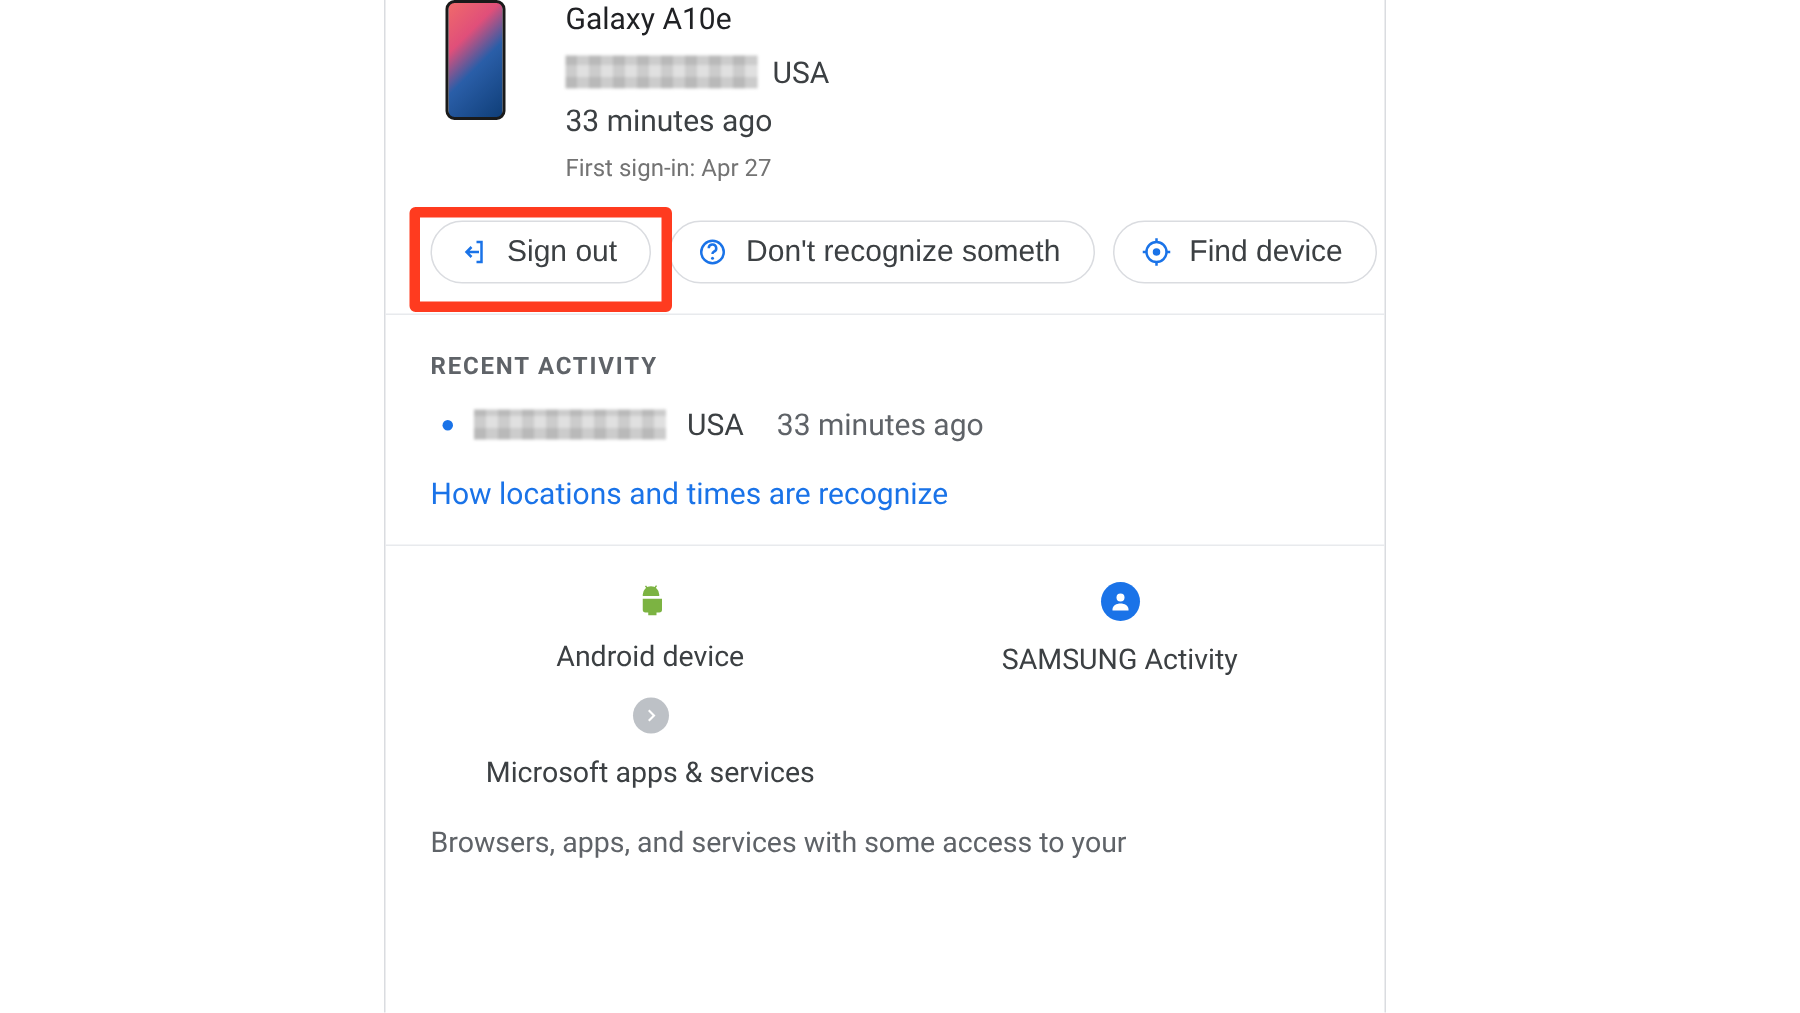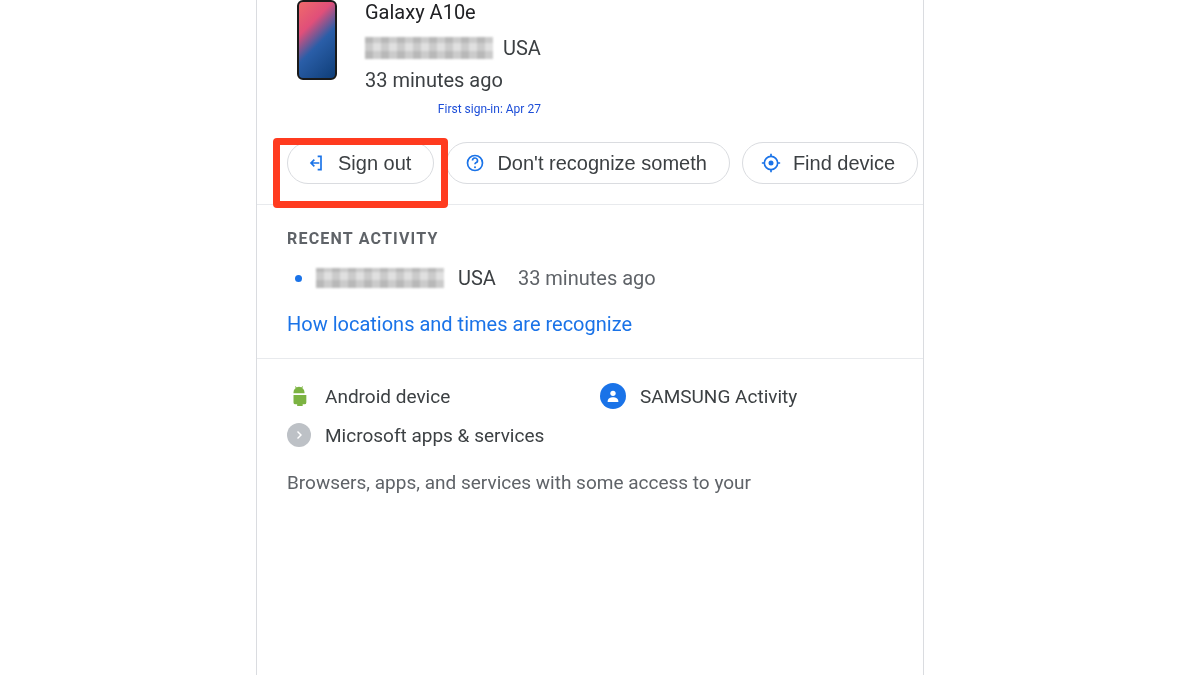--- a/index.html
+++ b/index.html
@@ -25,21 +25,21 @@
     height: 720px;
     border-left: 1px solid #dadce0;
     border-right: 1px solid #dadce0;
     background: #fff;
     padding-top: 20px;
   }
   .device-row {
     display: flex;
     align-items: flex-start;
     padding: 0 24px 8px 40px;
-    gap: 28px;
+    gap: 40px;
   }
   .device-img {
     width: 40px;
     height: 80px;
     border-radius: 6px;
     background: linear-gradient(135deg,#f06a6a 0%, #e04f7a 30%, #2a5ea8 55%, #0f3e78 100%);
     border: 2px solid #1a1a1a;
     flex-shrink: 0;
   }
   .device-info { padding-top: 0; }
@@ -50,21 +50,21 @@
     width: 128px; height: 22px;
     background:
       repeating-linear-gradient(90deg,#d9d9d9 0 8px,#efefef 8px 16px),
       repeating-linear-gradient(0deg,#d9d9d9 0 8px,#efefef 8px 16px);
     background-blend-mode: multiply;
     filter: blur(1px);
   }
   .blur.sm { width: 128px; height: 20px; }
   .location-suffix { font-size: 20px; color: #3c4043; }
   .timeago { font-size: 20px; color: #3c4043; margin-bottom: 10px; }
-  .firstsignin { font-size: 12px; color: #1d4ed8; text-align: right; }
+  .firstsignin { font-size: 16px; color: #737373; }
   .actions {
     display: flex;
     gap: 12px;
     padding: 18px 0 20px 30px;
     border-bottom: 1px solid #e8eaed;
     overflow: hidden;
     white-space: nowrap;
     align-items: center;
   }
   .chip {
@@ -126,20 +126,21 @@
     row-gap: 14px;
     column-gap: 20px;
     margin-bottom: 22px;
   }
   .app-item {
     display: flex;
     align-items: center;
     gap: 14px;
     font-size: 19px;
     color: #3c4043;
+    flex-direction: column;
   }
   .app-icon {
     width: 24px; height: 24px; display:flex; align-items:center; justify-content:center;
   }
   .android-icon svg { width: 22px; height: 22px; fill: #3ddc84; }
   .samsung-icon {
     width: 26px; height: 26px; border-radius: 50%; background: #1a73e8;
     display:flex; align-items:center; justify-content:center;
   }
   .samsung-icon svg { width:16px; height:16px; fill:#fff; }

